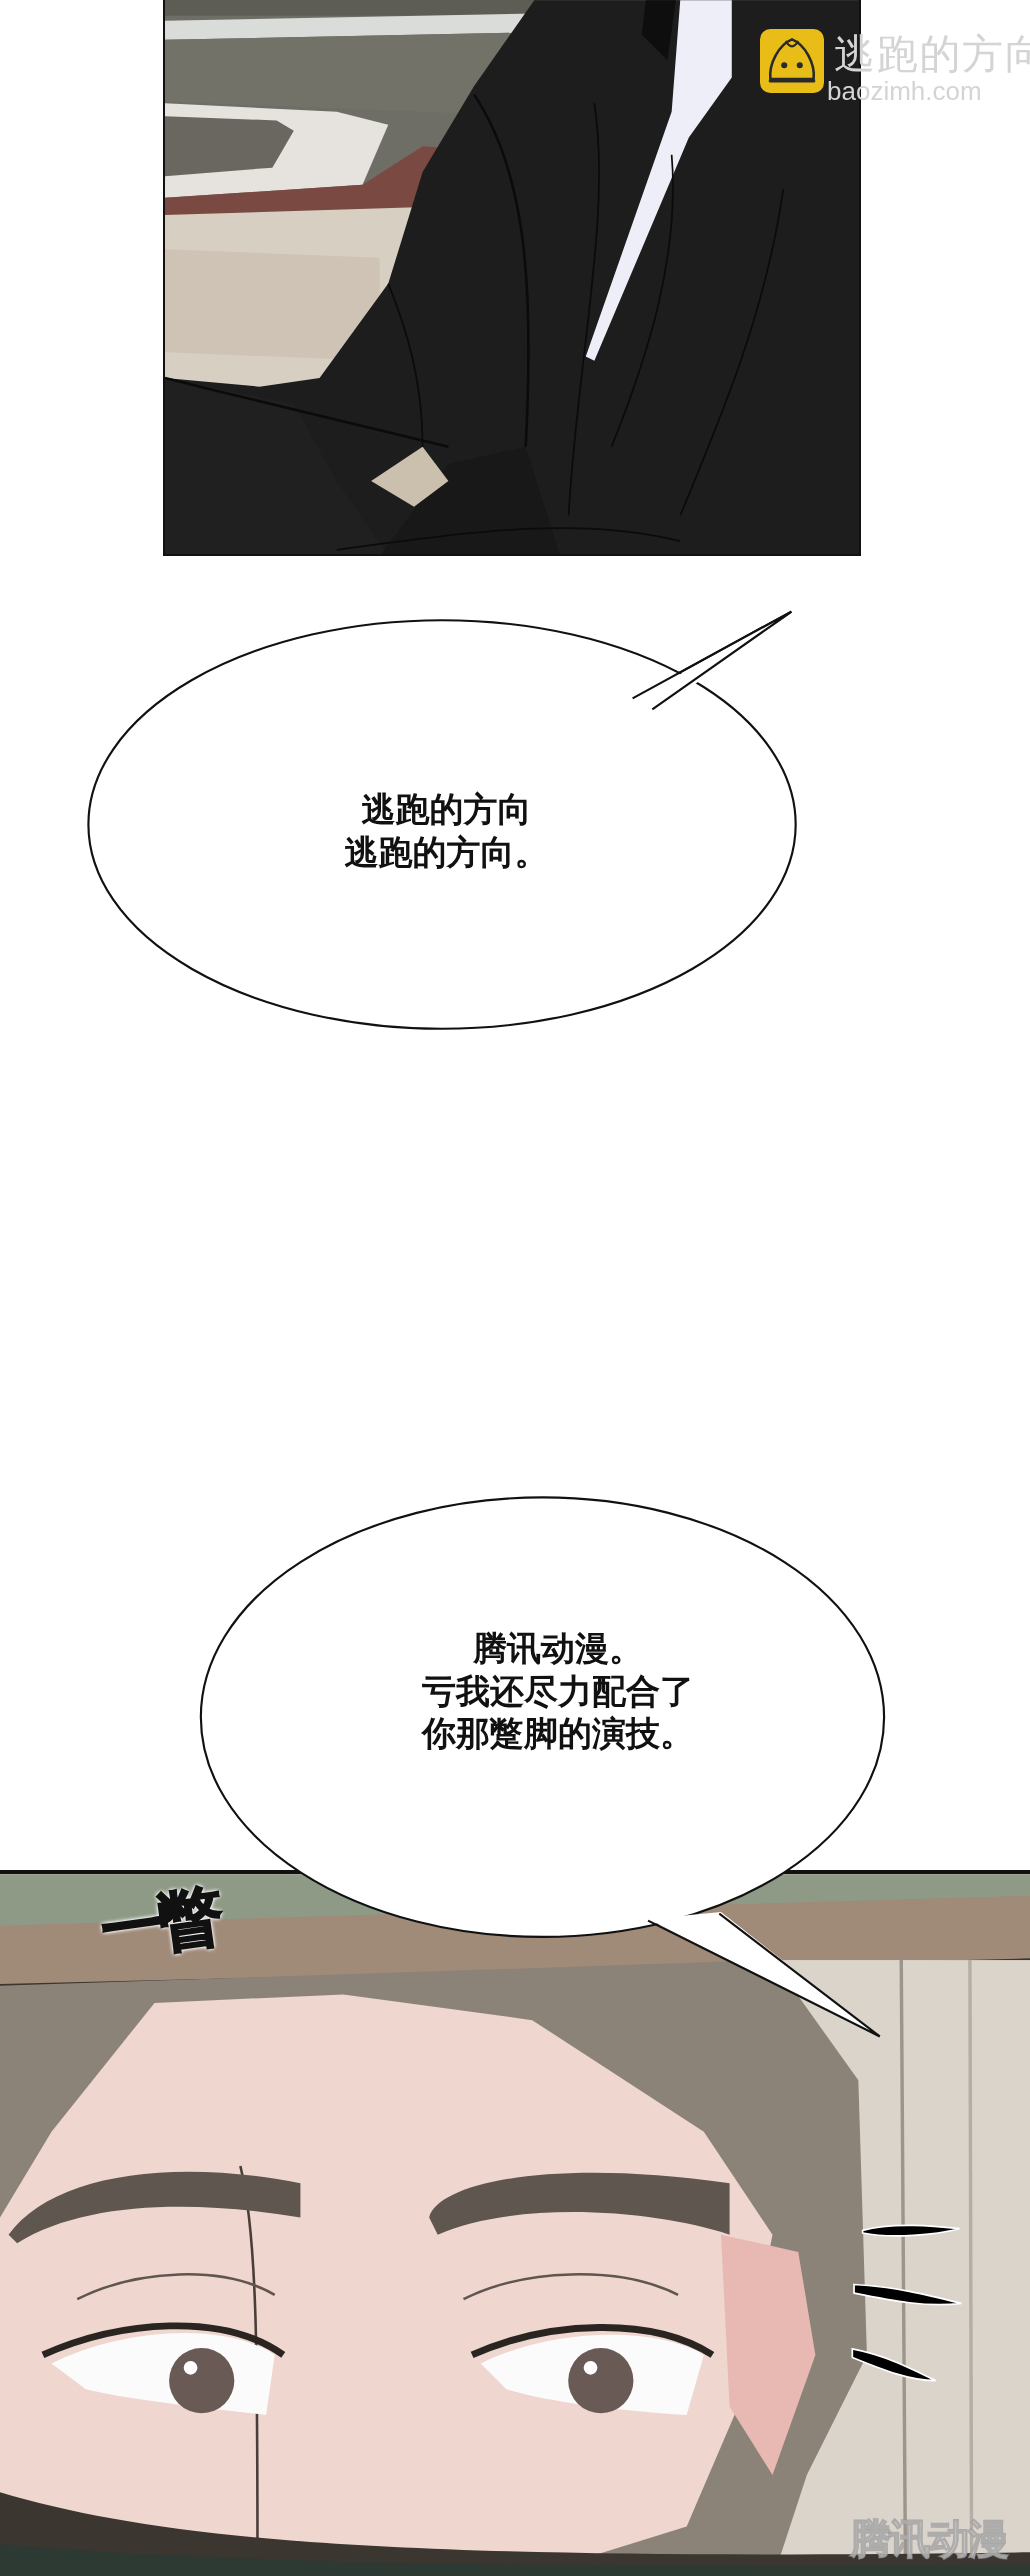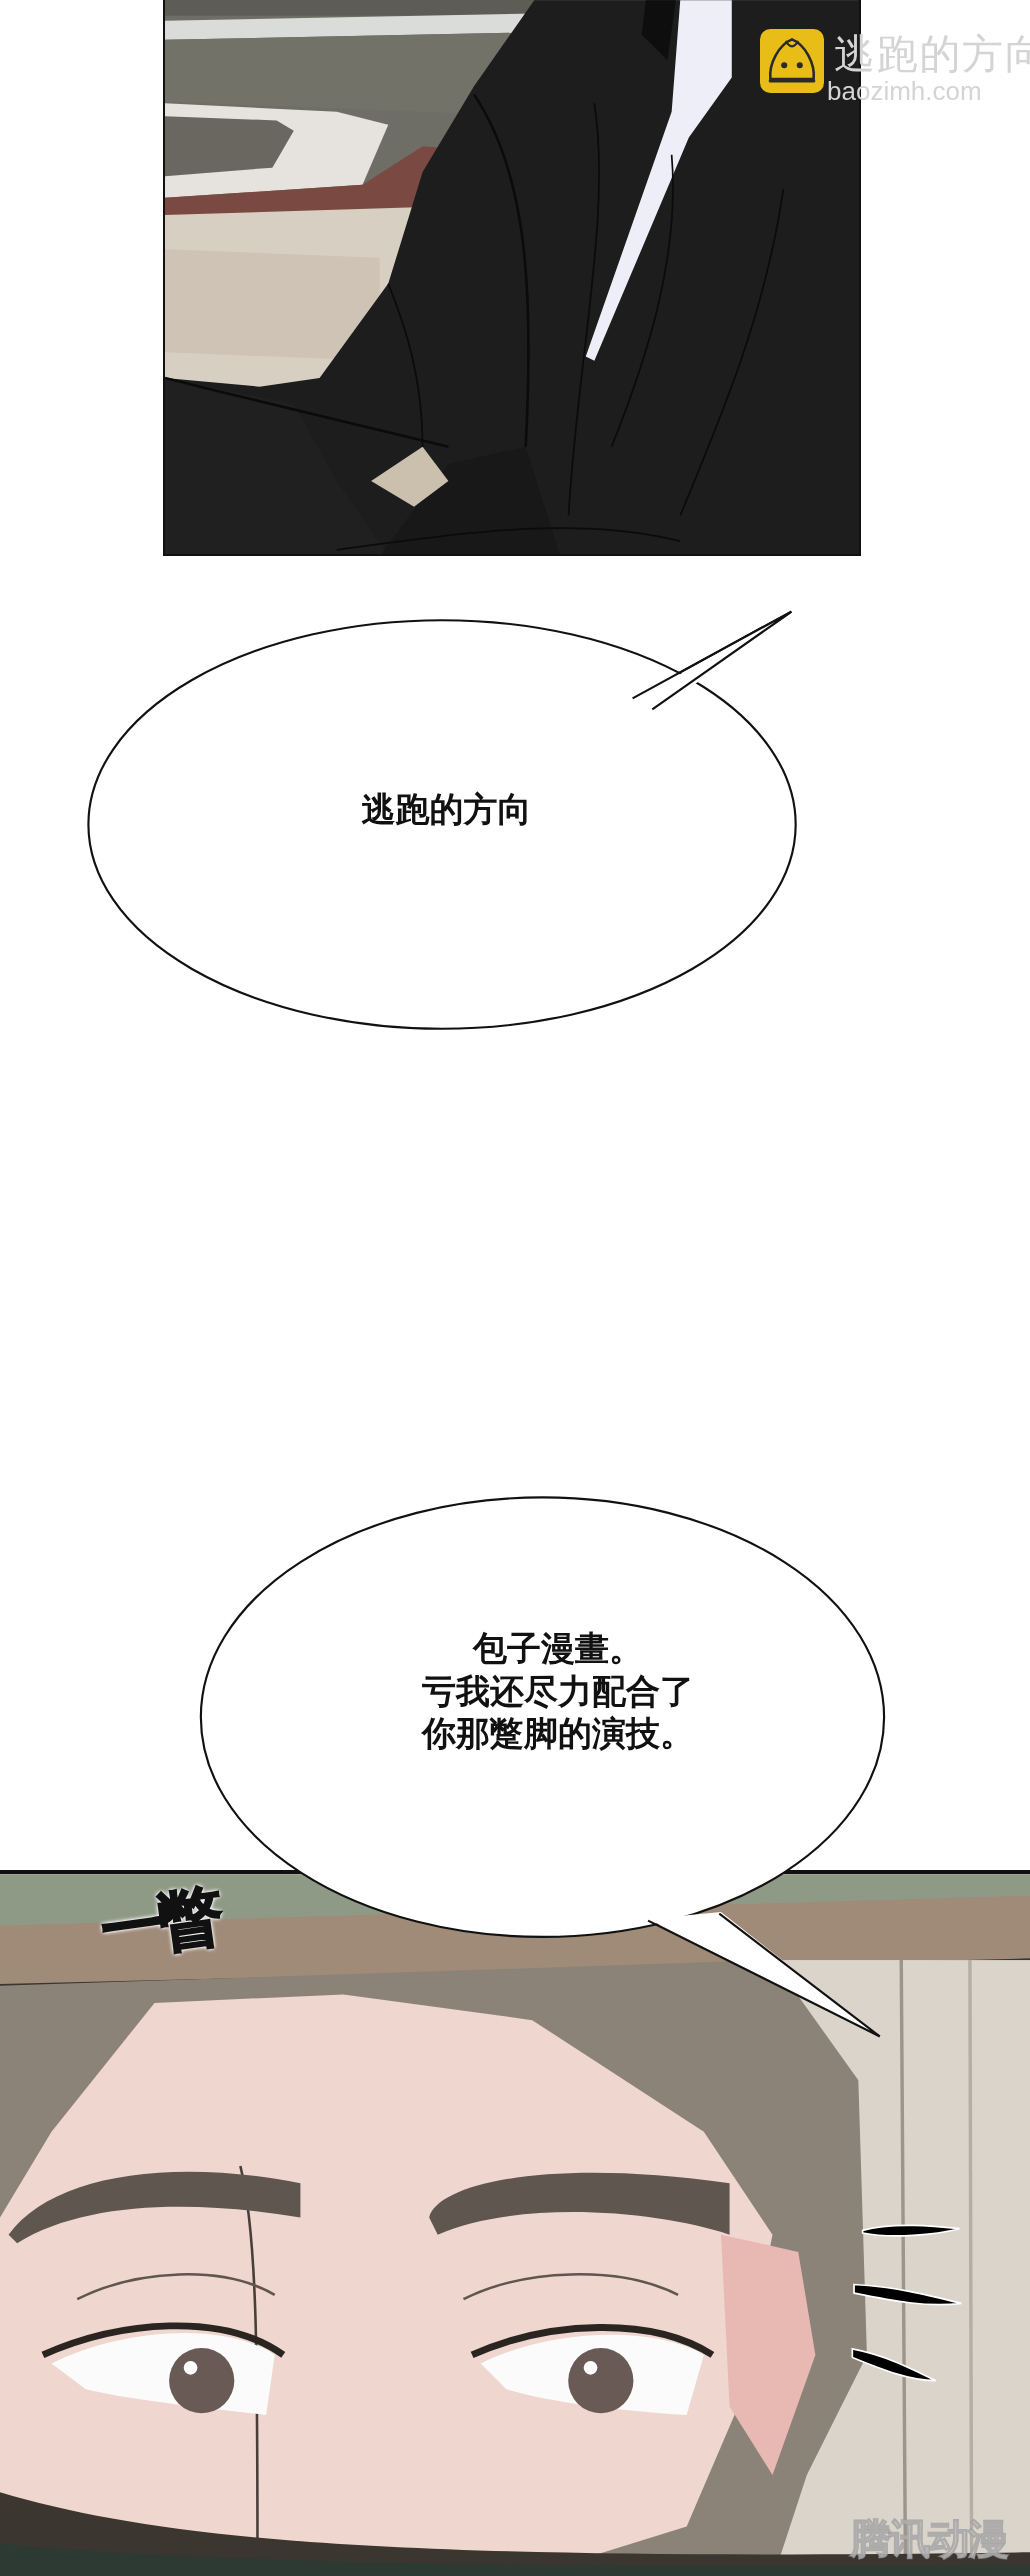--- a/index.html
+++ b/index.html
@@ -138,20 +138,21 @@
 
   <g>
     <ellipse cx="632" cy="2000" rx="398" ry="256" fill="#fff" stroke="#111" stroke-width="2.5"></ellipse>
     <path d="M755,2235 L1025,2372 L840,2227 Z" fill="#fff"></path>
     <path d="M755,2237 L1025,2372 L838,2229" fill="none" stroke="#111" stroke-width="2.5"></path>
   </g>
 </svg>
 
 <div id="b1-text" class="bubble-text">
   <div>逃跑的方向</div>
+  <div>逃跑的方向。</div>
 </div>
 
 <div id="b2-text" class="bubble-text">
-  <div>包子漫畫。</div>
+  <div>腾讯动漫。</div>
   <div>亏我还尽力配合了</div>
   <div>你那蹩脚的演技。</div>
 </div>
 
 
 </body></html>

